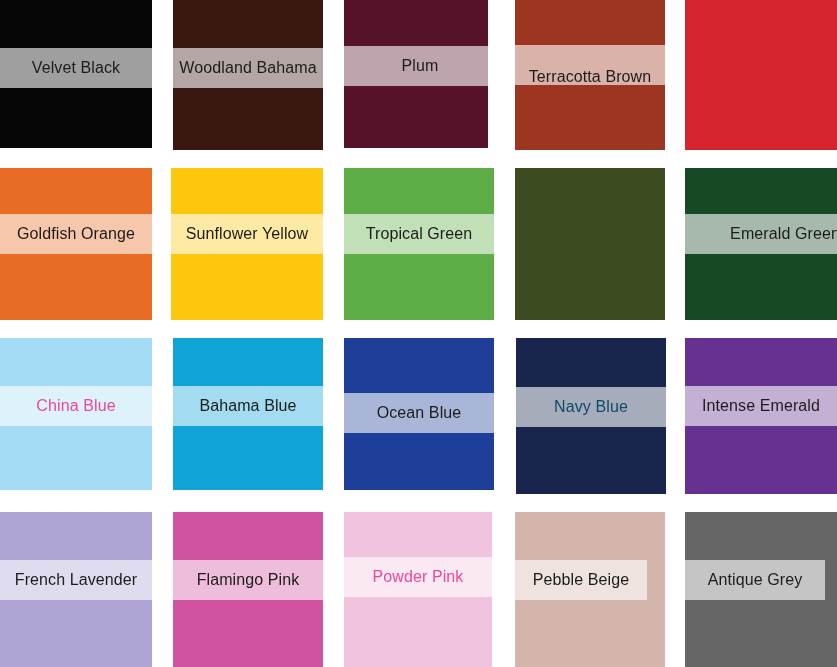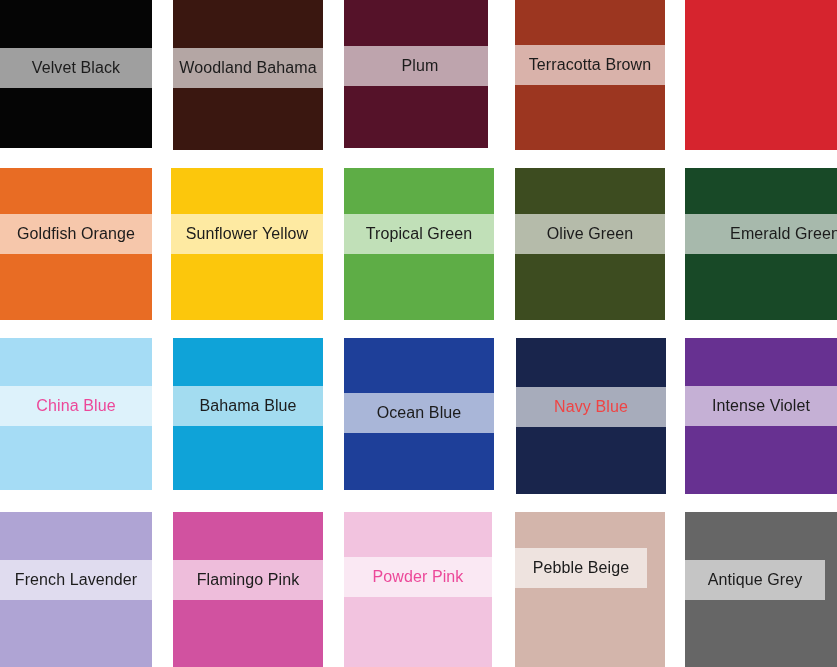--- a/index.html
+++ b/index.html
@@ -67,21 +67,21 @@
     </div>
     <div class="swatch" style="left: 344px; top: 0px; width: 144px; height: 148px;">
       <div class="swatch-fill" style="background: rgb(85, 18, 41);"></div>
     </div>
     <div class="swatch-label-band" style="left: 344px; top: 46px; width: 152px; height: 40px; background: rgba(255, 255, 255, 0.62);">
       <span class="swatch-label-text" style="color: rgb(28, 28, 28);">Plum</span>
     </div>
     <div class="swatch" style="left: 515px; top: 0px; width: 150px; height: 150px;">
       <div class="swatch-fill" style="background: rgb(156, 54, 32);"></div>
     </div>
-    <div class="swatch-label-band" style="left: 515px; top: 45px; width: 150px; height: 40px; background: rgba(255, 255, 255, 0.62);">
+    <div class="swatch-label-band" style="left: 515px; top: 45px; width: 150px; height: 40px; background: rgba(255, 255, 255, 0.62); align-items: flex-end;">
       <span class="swatch-label-text" style="color: rgb(28, 28, 28);">Terracotta Brown</span>
     </div>
     <div class="swatch" style="left: 685px; top: 0px; width: 152px; height: 150px;">
       <div class="swatch-fill" style="background: rgb(214, 36, 46);"></div>
     </div>
     <div class="swatch" style="left: 0px; top: 168px; width: 152px; height: 152px;">
       <div class="swatch-fill" style="background: rgb(232, 108, 36);"></div>
     </div>
     <div class="swatch-label-band" style="left: 0px; top: 214px; width: 152px; height: 40px; background: rgba(255, 255, 255, 0.62);">
       <span class="swatch-label-text" style="color: rgb(28, 28, 28);">Goldfish Orange</span>
@@ -93,23 +93,20 @@
       <span class="swatch-label-text" style="color: rgb(28, 28, 28);">Sunflower Yellow</span>
     </div>
     <div class="swatch" style="left: 344px; top: 168px; width: 150px; height: 152px;">
       <div class="swatch-fill" style="background: rgb(94, 173, 70);"></div>
     </div>
     <div class="swatch-label-band" style="left: 344px; top: 214px; width: 150px; height: 40px; background: rgba(255, 255, 255, 0.62);">
       <span class="swatch-label-text" style="color: rgb(28, 28, 28);">Tropical Green</span>
     </div>
     <div class="swatch" style="left: 515px; top: 168px; width: 150px; height: 152px;">
       <div class="swatch-fill" style="background: rgb(61, 76, 32);"></div>
-    </div>
-    <div class="swatch-label-band" style="left: 515px; top: 214px; width: 150px; height: 40px; background: rgba(255, 255, 255, 0.62);">
-      <span class="swatch-label-text" style="color: rgb(28, 28, 28);">Olive Green</span>
     </div>
     <div class="swatch" style="left: 685px; top: 168px; width: 152px; height: 152px;">
       <div class="swatch-fill" style="background: rgb(24, 73, 39);"></div>
     </div>
     <div class="swatch-label-band" style="left: 685px; top: 214px; width: 152px; height: 40px; background: rgba(255, 255, 255, 0.62);">
       <span class="swatch-label-text" style="color: rgb(28, 28, 28); padding-left: 48px;">Emerald Green</span>
     </div>
     <div class="swatch" style="left: 0px; top: 338px; width: 152px; height: 152px;">
       <div class="swatch-fill" style="background: rgb(165, 220, 245);"></div>
     </div>
@@ -125,27 +122,27 @@
     <div class="swatch" style="left: 344px; top: 338px; width: 150px; height: 152px;">
       <div class="swatch-fill" style="background: rgb(30, 63, 153);"></div>
     </div>
     <div class="swatch-label-band" style="left: 344px; top: 386px; width: 150px; height: 40px; background: rgba(255, 255, 255, 0.62); margin-top: 7px;">
       <span class="swatch-label-text" style="color: rgb(28, 28, 28);">Ocean Blue</span>
     </div>
     <div class="swatch" style="left: 516px; top: 338px; width: 150px; height: 156px;">
       <div class="swatch-fill" style="background: rgb(25, 37, 76);"></div>
     </div>
     <div class="swatch-label-band" style="left: 516px; top: 387px; width: 150px; height: 40px; background: rgba(255, 255, 255, 0.62);">
-      <span class="swatch-label-text" style="color: #ef4444;">Navy Blue</span>
+      <span class="swatch-label-text" style="color: #0c4a6e;">Navy Blue</span>
     </div>
     <div class="swatch" style="left: 685px; top: 338px; width: 152px; height: 156px;">
       <div class="swatch-fill" style="background: rgb(103, 49, 145);"></div>
     </div>
     <div class="swatch-label-band" style="left: 685px; top: 386px; width: 152px; height: 40px; background: rgba(255, 255, 255, 0.62);">
-      <span class="swatch-label-text" style="color: rgb(28, 28, 28);">Intense Violet</span>
+      <span class="swatch-label-text" style="color: rgb(28, 28, 28);">Intense Emerald</span>
     </div>
     <div class="swatch" style="left: 0px; top: 512px; width: 152px; height: 155px;">
       <div class="swatch-fill" style="background: rgb(175, 164, 212);"></div>
     </div>
     <div class="swatch-label-band" style="left: 0px; top: 560px; width: 152px; height: 40px; background: rgba(255, 255, 255, 0.62);">
       <span class="swatch-label-text" style="color: rgb(28, 28, 28);">French Lavender</span>
     </div>
     <div class="swatch" style="left: 173px; top: 512px; width: 150px; height: 155px;">
       <div class="swatch-fill" style="background: rgb(209, 82, 160);"></div>
     </div>
@@ -154,21 +151,21 @@
     </div>
     <div class="swatch" style="left: 344px; top: 512px; width: 148px; height: 155px;">
       <div class="swatch-fill" style="background: rgb(242, 195, 223);"></div>
     </div>
     <div class="swatch-label-band" style="left: 344px; top: 557px; width: 148px; height: 40px; background: rgba(255, 255, 255, 0.62);">
       <span class="swatch-label-text" style="color: #ec4899;">Powder Pink</span>
     </div>
     <div class="swatch" style="left: 515px; top: 512px; width: 150px; height: 155px;">
       <div class="swatch-fill" style="background: rgb(211, 181, 171);"></div>
     </div>
-    <div class="swatch-label-band" style="left: 515px; top: 548px; width: 132px; height: 40px; background: rgba(255, 255, 255, 0.62);">
+    <div class="swatch-label-band" style="left: 515px; top: 560px; width: 132px; height: 40px; background: rgba(255, 255, 255, 0.62);">
       <span class="swatch-label-text" style="color: rgb(28, 28, 28);">Pebble Beige</span>
     </div>
     <div class="swatch" style="left: 685px; top: 512px; width: 152px; height: 155px;">
       <div class="swatch-fill" style="background: rgb(102, 102, 102);"></div>
     </div>
     <div class="swatch-label-band" style="left: 685px; top: 560px; width: 140px; height: 40px; background: rgba(255, 255, 255, 0.62);">
       <span class="swatch-label-text" style="color: rgb(28, 28, 28);">Antique Grey</span>
     </div>
   </div>
 

